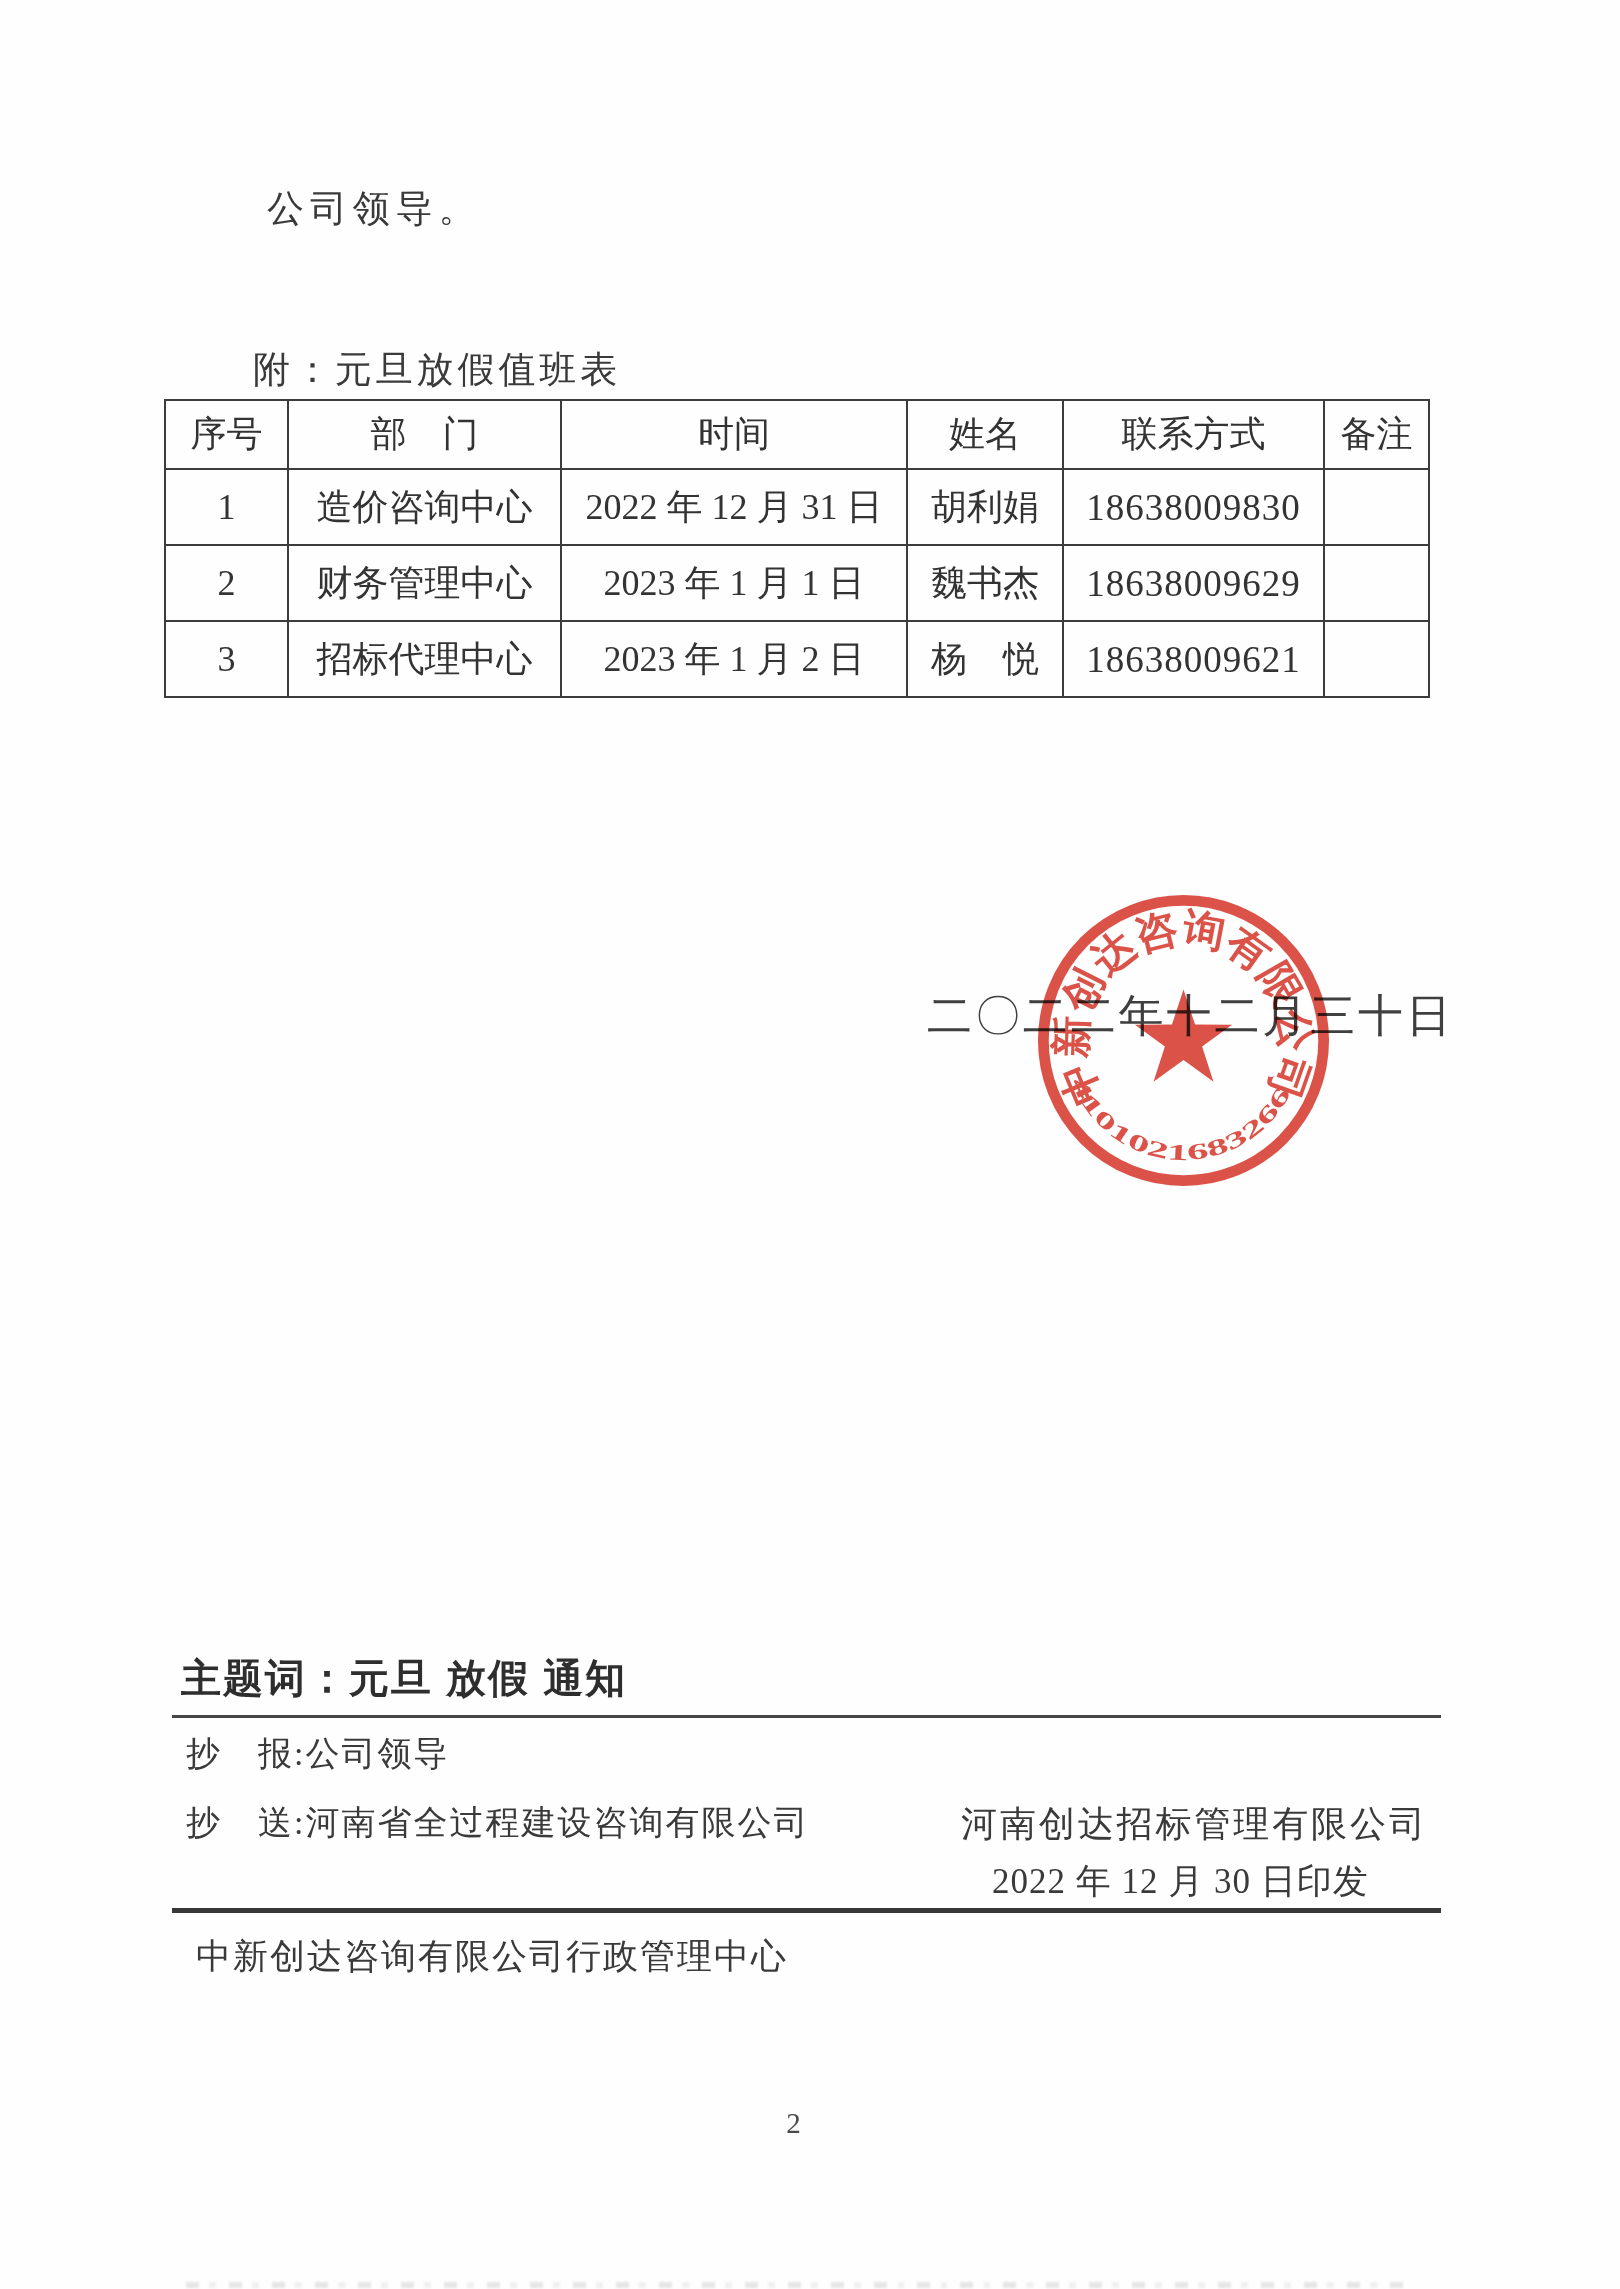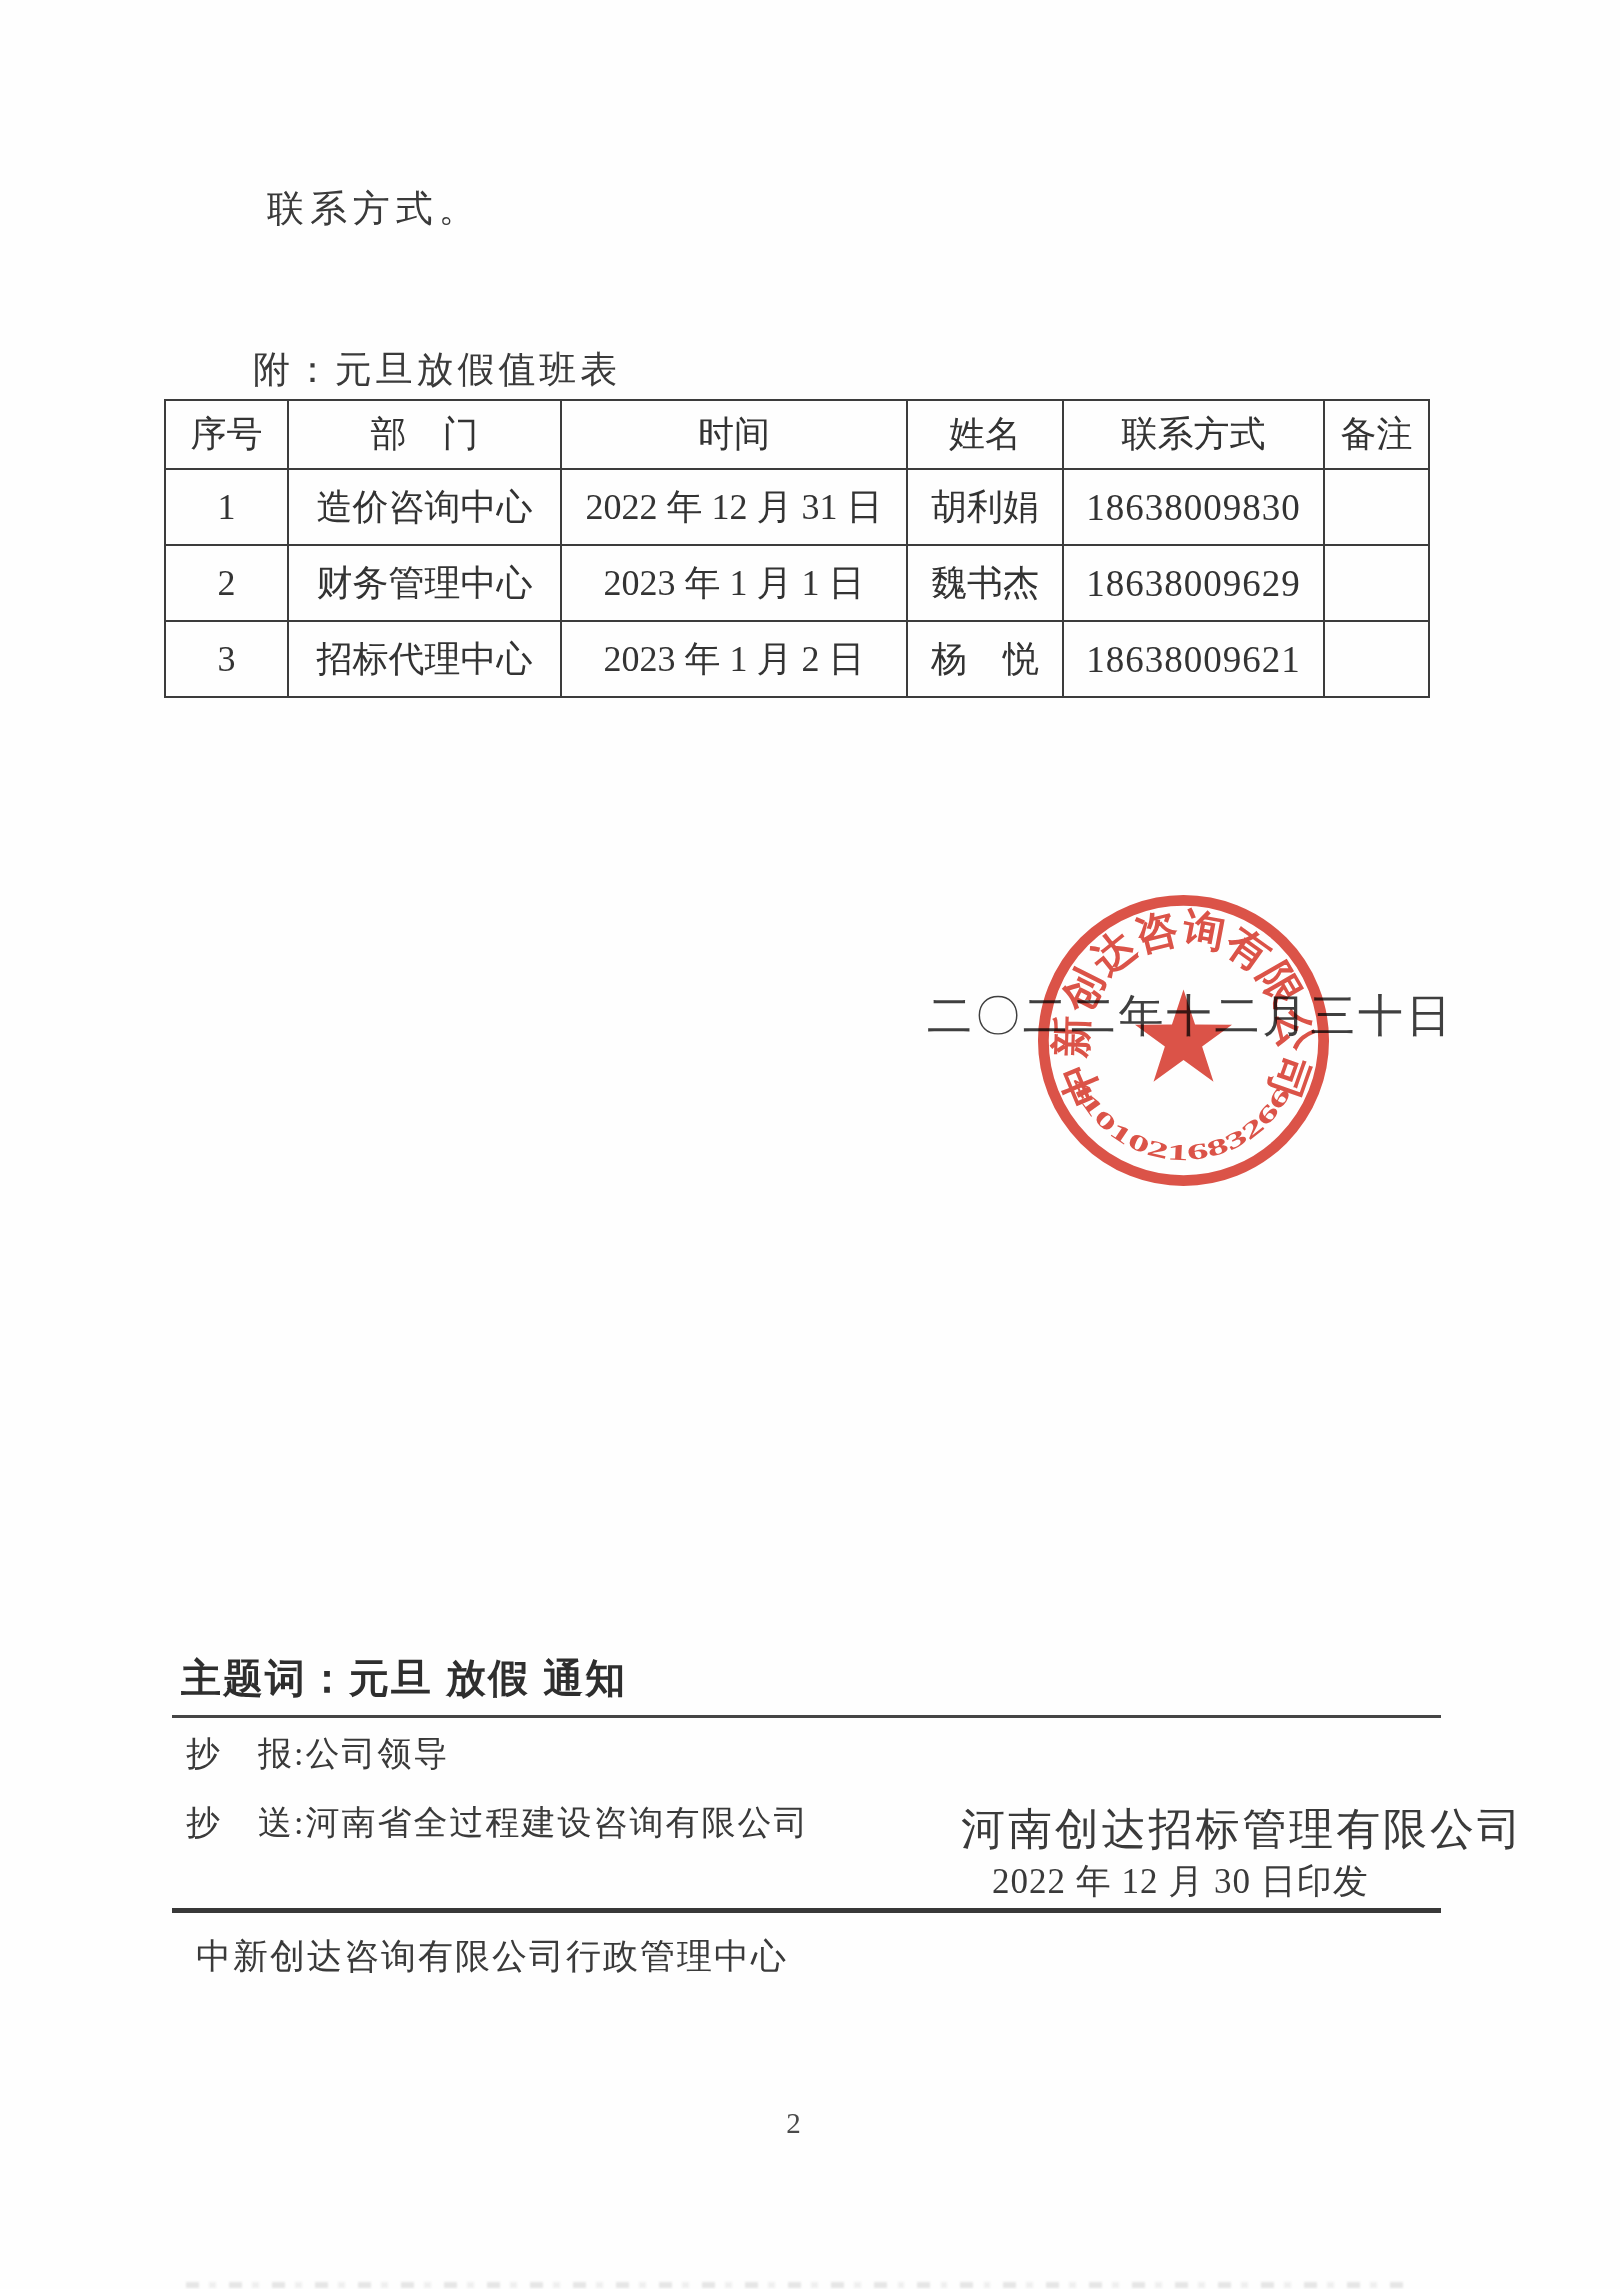--- a/index.html
+++ b/index.html
@@ -92,21 +92,21 @@
   }
   .cc-send-1 {
     position: absolute;
     left: 186px; top: 1800px;
     font-size: 34px;
     letter-spacing: 2px;
   }
   .cc-send-right {
     position: absolute;
     left: 961px; top: 1800px;
-    font-size: 44px;
+    font-size: 36px;
     letter-spacing: 2.9px;
   }
   .cc-send-2 {
     position: absolute;
     left: 306px; top: 1864px;
     font-size: 34px;
     letter-spacing: 2.9px;
   }
   .rule-thick {
     position: absolute;
@@ -143,21 +143,21 @@
       rgba(150,150,150,0.28) 23.5px 30px, transparent 30px 43px);
     filter: blur(1px);
     opacity: 0.5;
   }
 </style>
 </head>
 <body>
 
 <div class="page">
 
-  <p class="closing">联系方式。</p>
+  <p class="closing">公司领导。</p>
 
   <p class="attachment">附：元旦放假值班表</p>
 
   <table class="roster">
     <colgroup>
       <col style="width:123px">
         <col style="width:273px">
         <col style="width:346px">
       <col style="width:156px">
         <col style="width:261px">

